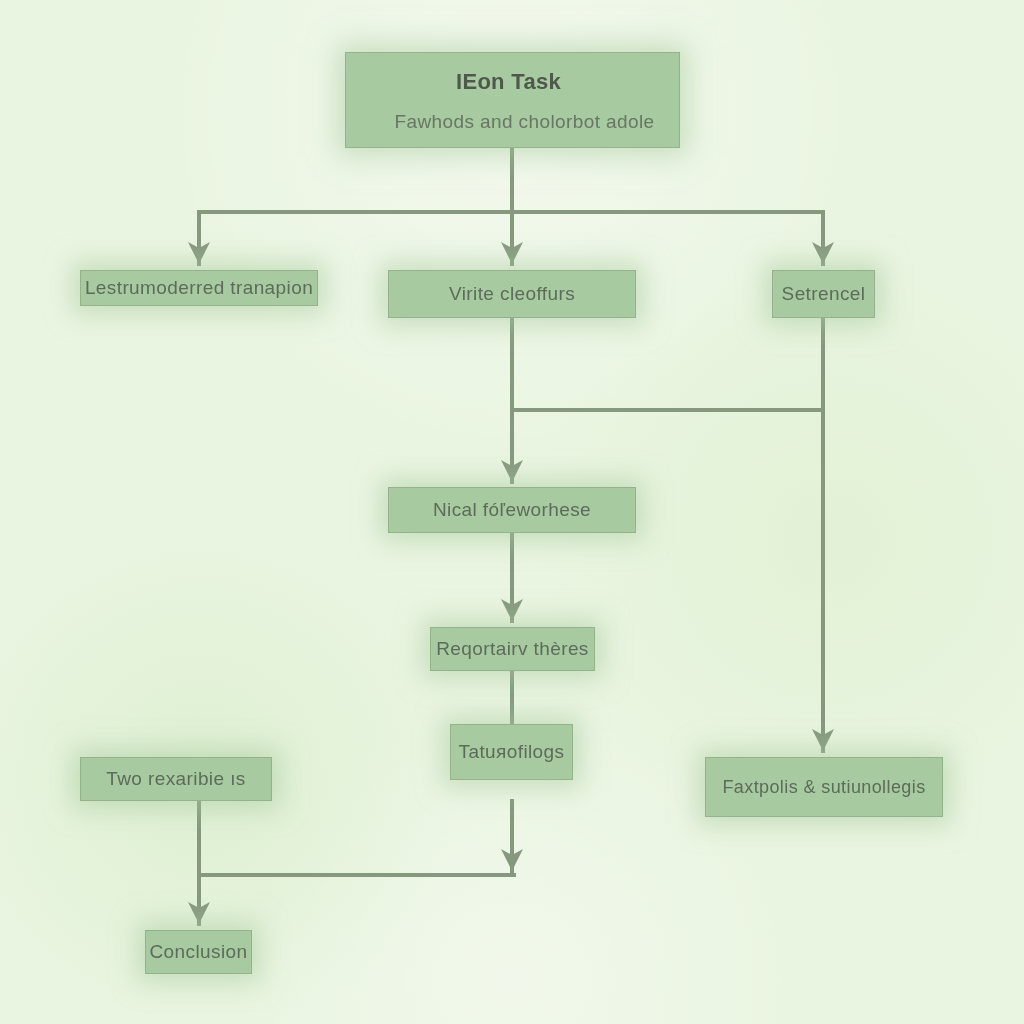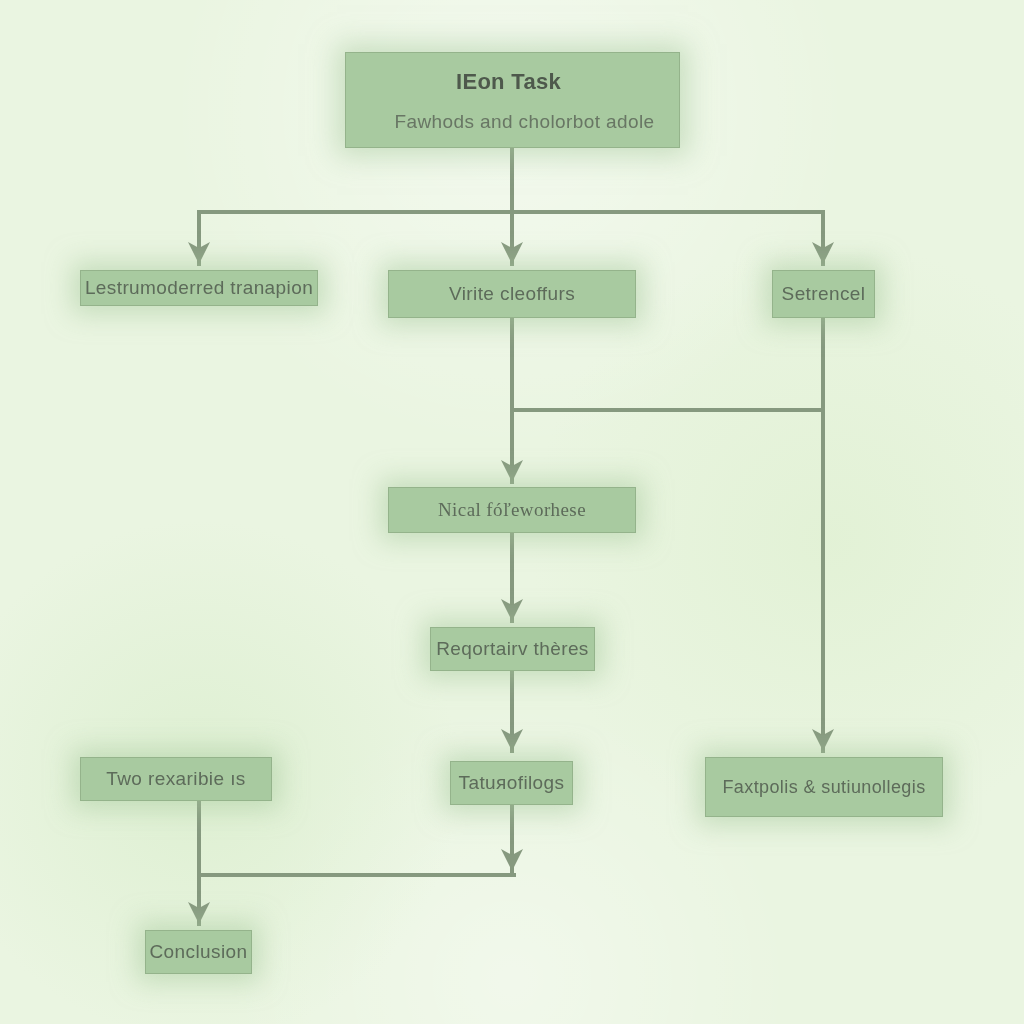--- a/index.html
+++ b/index.html
@@ -99,33 +99,33 @@
   </div>
 
   <div class="node" style="left:388px; top:270px; width:248px; height:48px;">
     <span>Virite cleoffurs</span>
   </div>
 
   <div class="node" style="left:772px; top:270px; width:103px; height:48px;">
     <span>Setrencel</span>
   </div>
 
-  <div class="node" style="left:388px; top:487px; width:248px; height:46px;font-family:Liberation Serif, serif;">
+  <div class="node" style="left:388px; top:487px; width:248px; height:46px;">
     <span>Nical fóľeworhese</span>
   </div>
 
   <div class="node" style="left:430px; top:627px; width:165px; height:44px;">
     <span>Reqortairv thères</span>
   </div>
 
   <div class="node" style="left:80px; top:757px; width:192px; height:44px;">
     <span>Two rexaribie ıs</span>
   </div>
 
-  <div class="node" style="left:450px; top:761px; width:123px; height:44px;">
+  <div class="node" style="left:450px; top:724px; width:123px; height:56px;">
     <span>Tatuяofilogs</span>
   </div>
 
   <div class="node small" style="left:705px; top:757px; width:238px; height:60px;">
     <span>Faxtpolis &amp; sutiunollegis</span>
   </div>
 
   <div class="node" style="left:145px; top:930px; width:107px; height:44px;">
     <span>Conclusion</span>
   </div>

